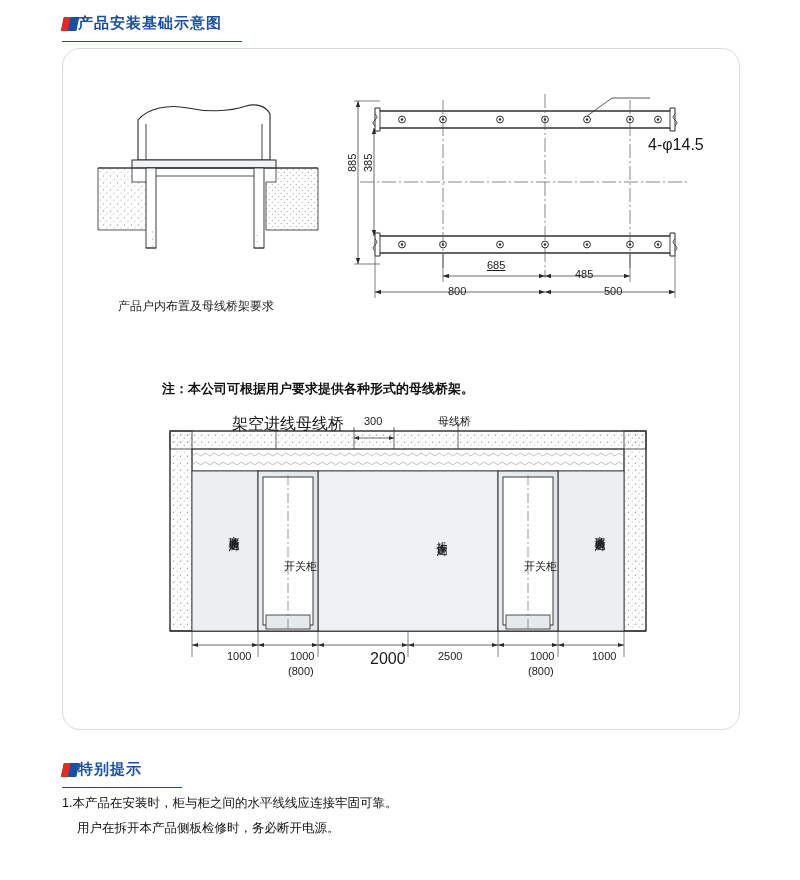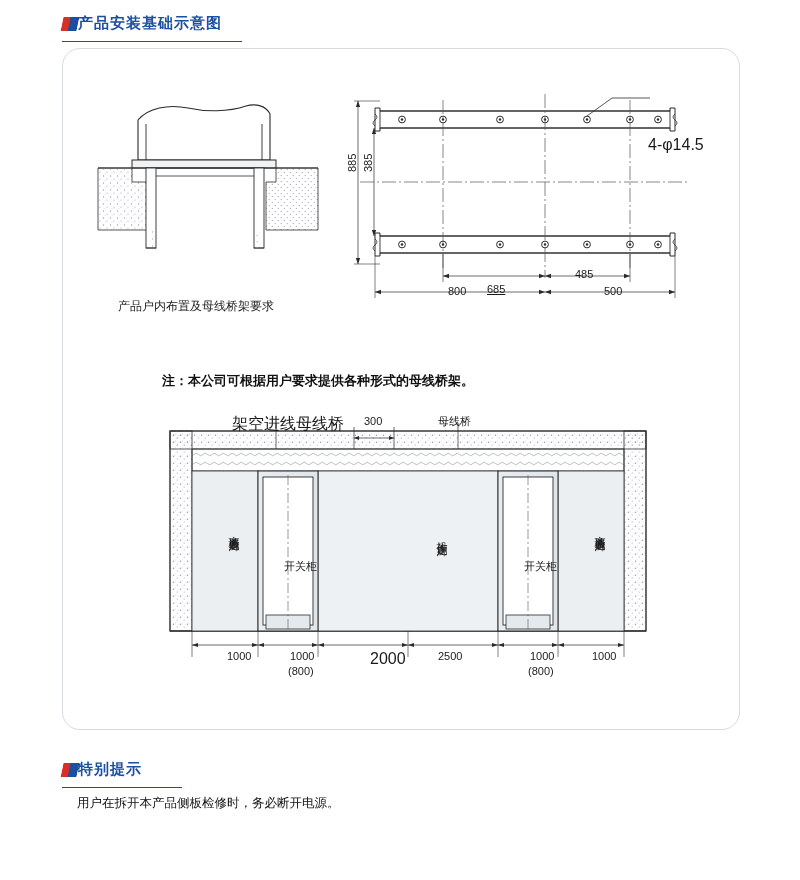--- a/index.html
+++ b/index.html
@@ -192,26 +192,26 @@
     <line x1="35" y1="170" x2="35" y2="212"></line>
     <line x1="335" y1="170" x2="335" y2="212"></line>
     <line x1="103" y1="168" x2="103" y2="196"></line>
     <line x1="290" y1="168" x2="290" y2="196"></line>
   </g>
 </svg>
 
 <div style="position:absolute;left:648px;top:88px;font-size:16px;margin-top:48px;">4-φ14.5</div>
 <div style="position:absolute;left:346px;top:172px;font-size:11px;transform:rotate(-90deg);transform-origin:left top;">885</div>
 <div style="position:absolute;left:362px;top:172px;font-size:11px;transform:rotate(-90deg);transform-origin:left top;">385</div>
-<div style="position:absolute;left:487px;top:283px;font-size:11px;text-decoration:underline;">685</div>
+<div style="position:absolute;left:487px;top:259px;font-size:11px;text-decoration:underline;">685</div>
 <div style="position:absolute;left:575px;top:268px;font-size:11px;">485</div>
 <div style="position:absolute;left:448px;top:285px;font-size:11px;">800</div>
 <div style="position:absolute;left:604px;top:285px;font-size:11px;">500</div>
 
-<div class="note-line" style="position:absolute;left:162px;top:372px;">注：本公司可根据用户要求提供各种形式的母线桥架。</div>
+<div class="note-line" style="position:absolute;left:162px;top:380px;">注：本公司可根据用户要求提供各种形式的母线桥架。</div>
 
 <svg style="position:absolute;left:158px;top:405px;" width="500" height="265" viewBox="0 0 500 265">
   <defs>
     <pattern id="wallspeck" width="7" height="7" patternUnits="userSpaceOnUse">
       <circle cx="1.5" cy="2.2" r="0.75" fill="#96a0a8"></circle>
       <circle cx="5.2" cy="5" r="0.6" fill="#96a0a8"></circle>
       <circle cx="3.4" cy="1" r="0.4" fill="#b6bdc4"></circle>
       <circle cx="6" cy="2.6" r="0.35" fill="#b6bdc4"></circle>
     </pattern>
     <pattern id="busfill" width="9" height="9" patternUnits="userSpaceOnUse" patternTransform="rotate(0)">
@@ -318,15 +318,16 @@
 <div class="section-head" style="position:absolute;left:62px;top:760px;text-align:center;">
   <span class="flag-icon">
       <span class="a"></span>
       <span class="b"></span>
     </span>
   <span class="section-title">特别提示</span>
 </div>
 <div class="title-underline" style="position:absolute;left:62px;top:784px;width:120px;"></div>
 
 <div class="tips" style="top:794px;">
+  <p>1.本产品在安装时，柜与柜之间的水平线线应连接牢固可靠。</p>
   <p class="indent">用户在拆开本产品侧板检修时，务必断开电源。</p>
 
 </div>
 
 </body></html>

